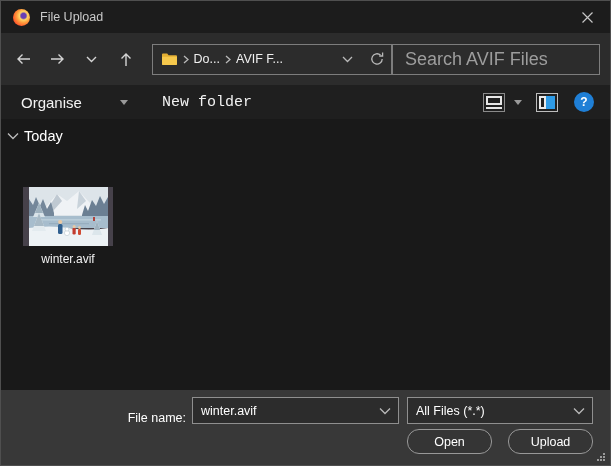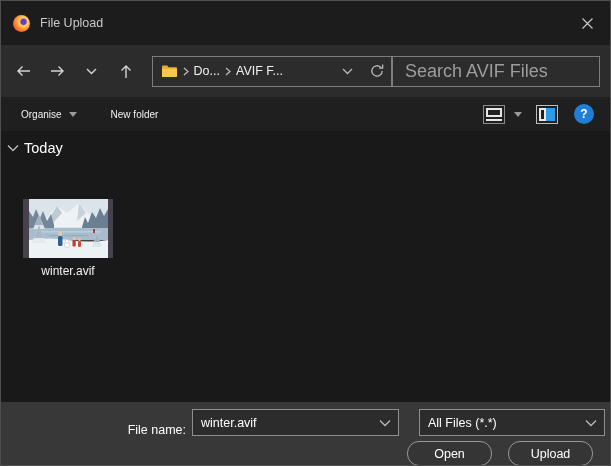--- a/index.html
+++ b/index.html
@@ -4,21 +4,21 @@
 <style>
   * { box-sizing: border-box; }
   html,body { margin:0; padding:0; background:#000; }
   .window {
     position:relative; width:611px; height:466px;
     background:#191919; border:1px solid #4f4f4f;
     font-family:"Liberation Sans", sans-serif; color:#ffffff;
     overflow:hidden;
   }
   
-  .titlebar { height:44px; background:#1c1c1c; display:flex; align-items:center; padding-left:12px; }
+  .titlebar { height:32px; background:#1c1c1c; display:flex; align-items:center; padding-left:12px; }
   .ff-icon { width:17px; height:17px; border-radius:50%;
     background: radial-gradient(circle at 62% 40%, #6a3fb5 0 17%, #ffd567 28%, #ff9a3b 48%, #ff5f2d 70%, #d92d20 100%); }
   .title-text { margin-left:10px; font-size:12.5px; color:#c9c9c9; }
   .close-btn { margin-left:auto; width:46px; height:32px; display:flex; align-items:center; justify-content:center; cursor:default; }
   .close-btn svg { stroke:#c6c6c6; }
   
   .nav-toolbar { height:52px; background:#2c2c2c; display:flex; align-items:center; padding:0 10px 0 8px; }
   .nav-btn { width:30px; height:30px; display:flex; align-items:center; justify-content:center; margin-right:5px; }
   .nav-btn svg { stroke:#d4d4d4; fill:none; stroke-width:1.4; }
   .addressbar { margin-left:6px; width:247px; height:31px; border:1px solid #7d7d7d; background:#2c2c2c;
@@ -26,23 +26,23 @@
   .crumb-sep { display:flex; align-items:center; margin:0 5px; }
   .crumb { font-size:12.5px; color:#f0f0f0; white-space:nowrap; }
   .addr-right { margin-left:auto; display:flex; align-items:center; gap:16px; }
   .searchbox { margin-left:auto; width:208px; height:31px; border:1px solid #7d7d7d; background:#2c2c2c;
     display:flex; align-items:center; padding:0 8px 0 10px; }
   .searchbox input { flex:1; background:transparent; border:none; outline:none; color:#e5e5e5;
     font-size:18px; font-family:"Liberation Sans", sans-serif; }
   .searchbox input::placeholder { color:#9d9d9d; }
   
   .command-bar { height:34px; background:#1f1f1f; display:flex; align-items:center; padding:0 16px 0 20px; }
-  .cmd-item { display:flex; align-items:center; font-size:10px; color:#f2f2f2; }
+  .cmd-item { display:flex; align-items:center; font-size:15px; color:#f2f2f2;gap:31px; }
   .tri-down { width:0; height:0; border-left:4px solid transparent; border-right:4px solid transparent; border-top:5px solid #9a9a9a; margin-left:7px; }
-  .newfolder { margin-left:34px; }
+  .newfolder { margin-left:34px;font-family:Liberation Mono, monospace; }
   .cmd-right { margin-left:auto; display:flex; align-items:center; }
   .views-icon { position:relative; width:22px; height:19px; border:1px solid #8a8a8a; background:#1f1f1f; }
   .views-icon .inner { position:absolute; left:2px; right:2px; top:2px; height:9px; border:2px solid #e6e6e6; }
   .views-icon .cap { position:absolute; left:2px; right:2px; bottom:2px; height:2px; background:#e6e6e6; }
   .views-arrow { margin:0 14px 0 9px; }
   .preview-icon { position:relative; width:22px; height:19px; border:1px solid #bdbdbd; background:#1f1f1f; padding:2px; display:flex; }
   .preview-icon .left { width:45%; border:2px solid #e9e9e9; }
   .preview-icon .right { width:55%; background:#2e9be6; }
   .help-icon { margin-left:16px; width:20px; height:20px; border-radius:50%; background:#1f7fd6;
     display:flex; align-items:center; justify-content:center; font-size:12px; font-weight:bold; color:#fff; }
@@ -54,21 +54,21 @@
   .file-tile { position:absolute; left:22px; top:68px; width:90px; text-align:center; }
   .thumb-frame { width:90px; height:59px; background:#46414a; display:flex; justify-content:center; overflow:hidden; }
   .file-label { margin-top:6px; font-size:12px; color:#f2f2f2; }
   
   .footer { position:relative; height:76px; background:#383838; }
   .fn-label { position:absolute; left:100px; top:12px; width:85px; text-align:right; font-size:12.5px; color:#ffffff;margin-top:9px; }
   .combo { position:absolute; border:1px solid #8f8f8f; background:#2c2c2c; height:27px; display:flex; align-items:center; }
   .fn-input-wrap { left:191px; top:7px; width:207px; }
   .fn-input-wrap input { width:100%; height:100%; background:transparent; border:none; outline:none;
     color:#fff; font-size:12.5px; padding:0 24px 0 8px; font-family:"Liberation Sans", sans-serif; }
-  .ft-combo { left:418px; top:7px; width:186px; padding:0 8px; font-size:12.5px; color:#fff; }
+  .ft-combo { left:406px; top:7px; width:186px; padding:0 8px; font-size:12.5px; color:#fff; }
   .combo-chevron { position:absolute; right:7px; top:50%; transform:translateY(-50%); display:flex; }
   .combo-chevron svg, .addr-right svg, .crumb-sep svg { stroke:#b9b9b9; fill:none; stroke-width:1.3; }
   .btn { position:absolute; top:39px; width:85px; height:25px; background:#353535; border:1px solid #989898;
     border-radius:12px; color:#fff; font-size:12.5px; display:flex; align-items:center; justify-content:center; }
   .btn-open { left:406px; }
   .btn-cancel { left:507px; }
   .grip { position:absolute; right:5px; bottom:5px; width:2px; height:2px; background:#9a9a9a;
     box-shadow:-3px 0 #9a9a9a, -6px 0 #9a9a9a, 0 -3px #9a9a9a, -3px -3px #9a9a9a, 0 -6px #9a9a9a; }
 </style>
 </head>

